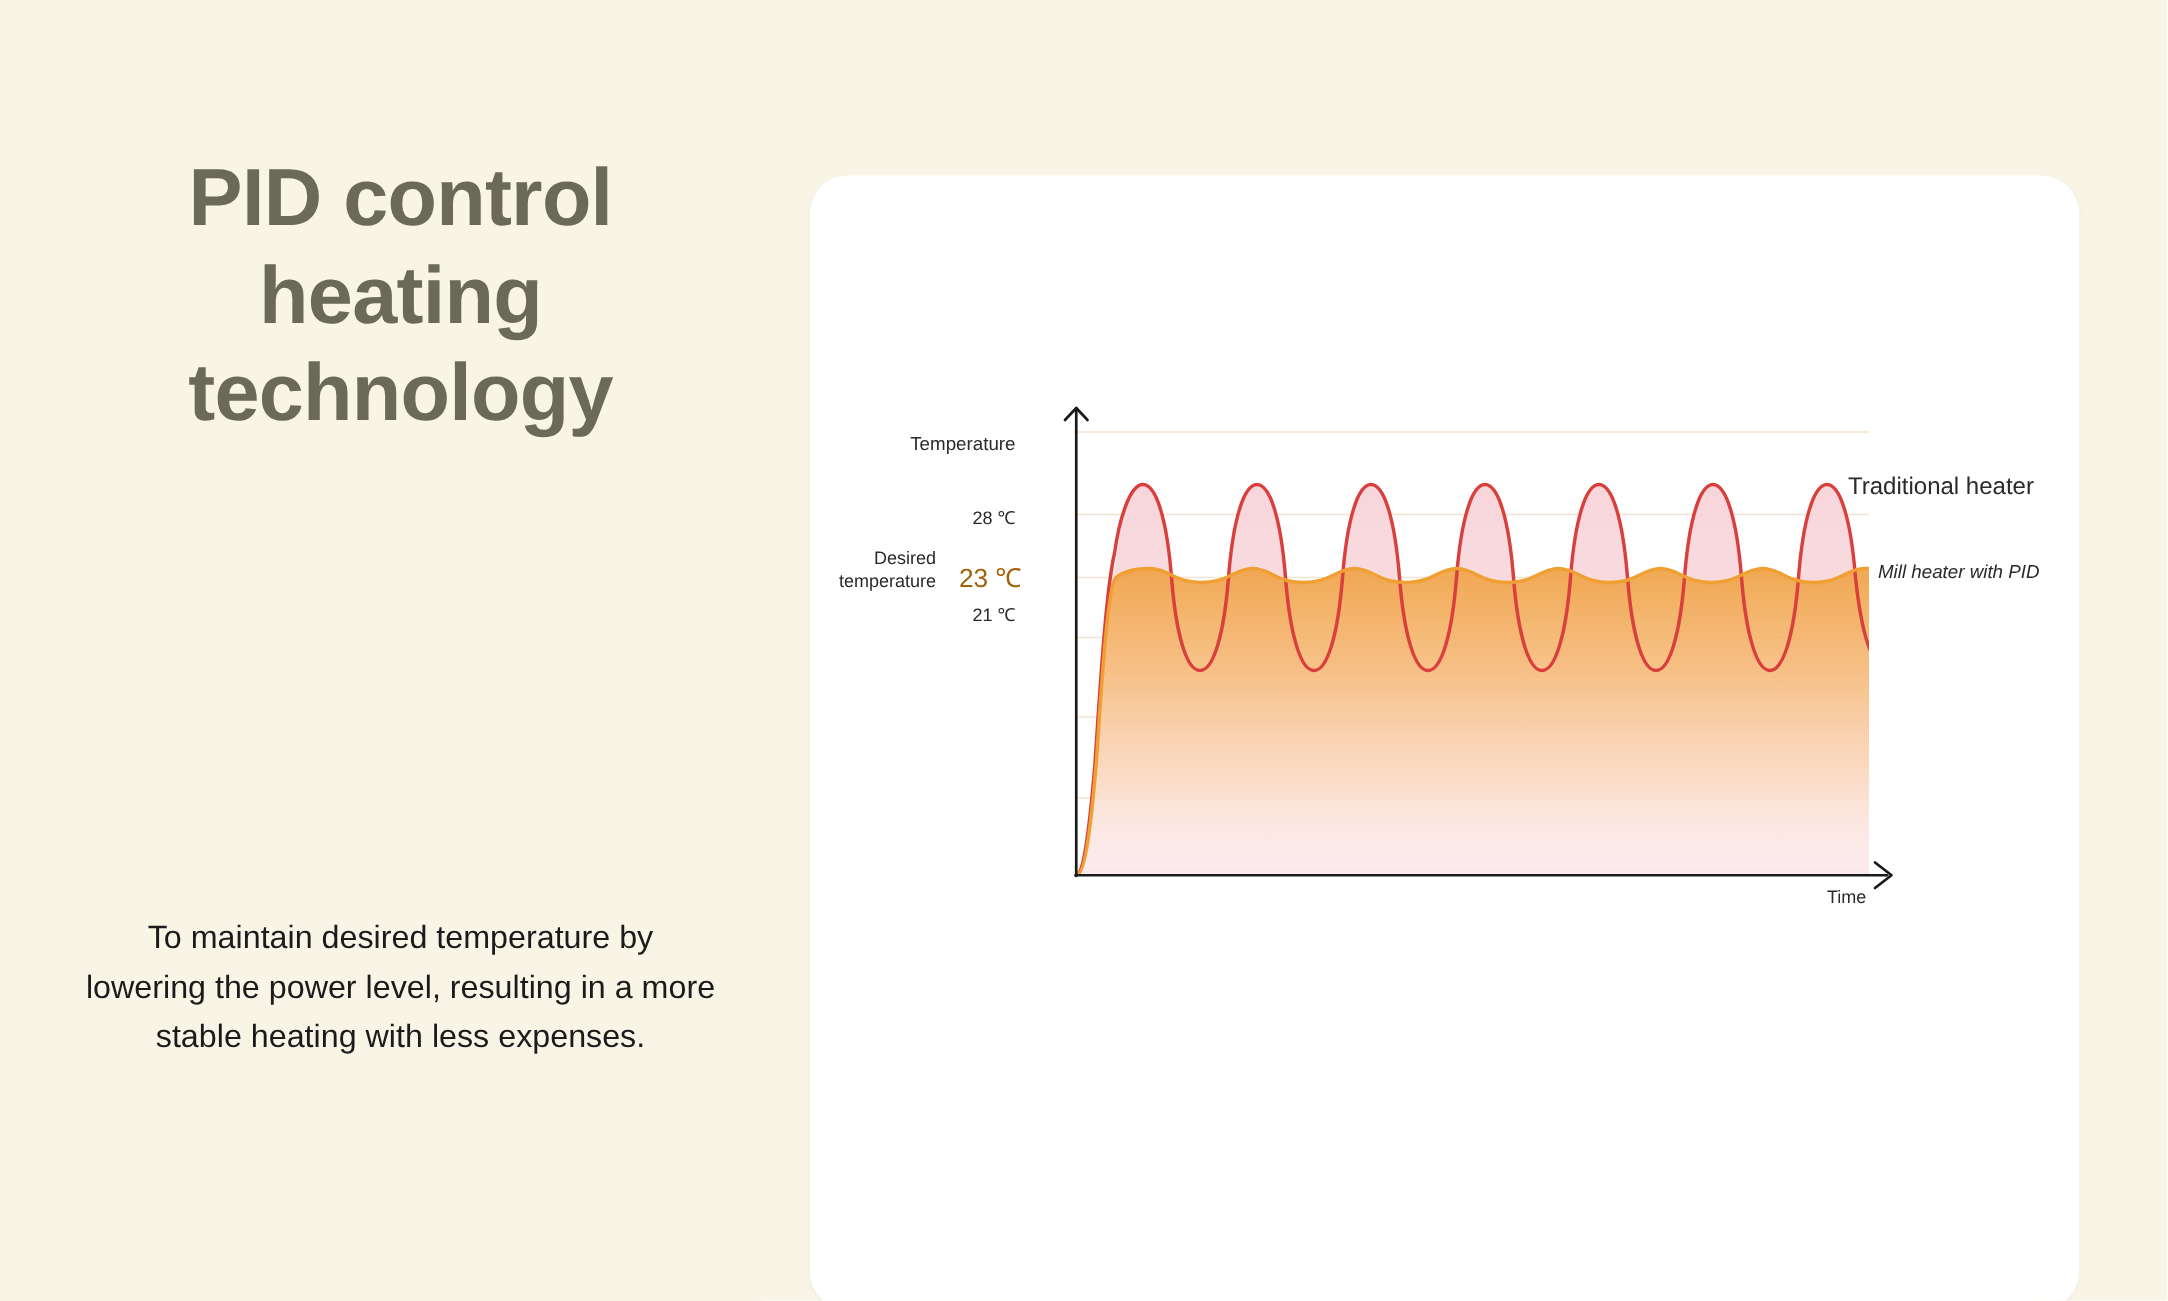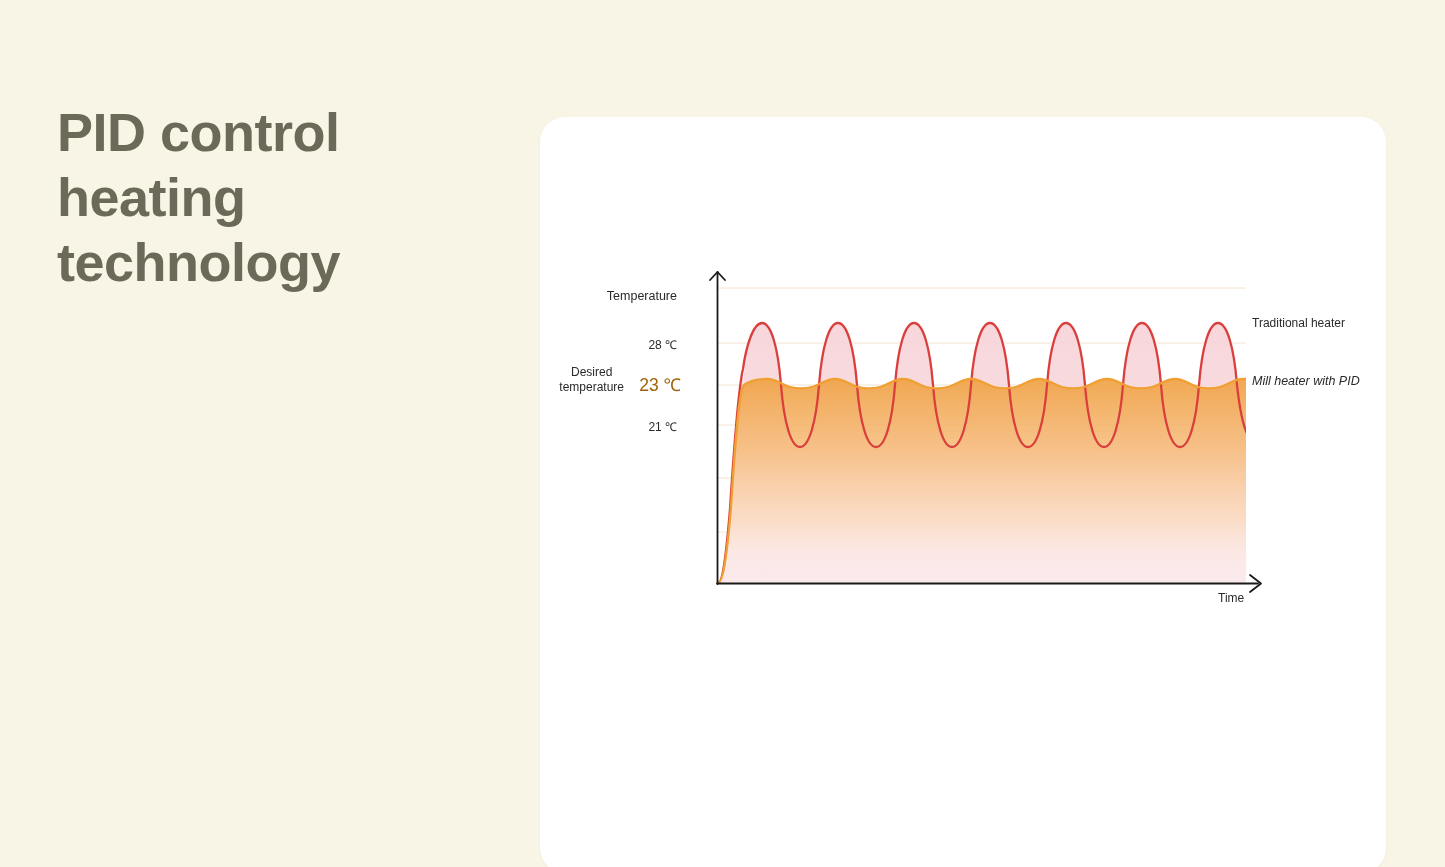--- a/index.html
+++ b/index.html
@@ -16,20 +16,21 @@
     position: relative;
   }
 
   
   #left-column {
     position: absolute;
     left: 57px;
     top: 0;
     width: 440px;
     height: 867px;
+    text-align: center;
   }
 
   #page-title {
     position: absolute;
     left: 0;
     top: 100px;
     width: 420px;
     margin: 0;
     font-size: 54px;
     line-height: 65px;
@@ -105,57 +106,58 @@
     font-size: 17.5px;
     text-align: center;
     color: #a16207;
   }
 
   #desired-temperature-label {
     right: 762px;
     top: 248px;
     font-size: 12px;
     line-height: 14.5px;
-    text-align: center;
+    text-align: right;
     white-space: pre-line;
     color: #2a2a2a;
   }
 
   #tick-label-21 {
     right: 709px;
-    top: 301px;
+    top: 284px;
     font-size: 12px;
     text-align: right;
   }
 
   #axis-label-time {
     left: 678px;
     top: 474px;
     font-size: 12px;
   }
 
   #legend-traditional-heater {
-    left: 712px;
+    left: 692px;
     top: 199px;
-    font-size: 12px;
+    font-size: 16px;
   }
 
   #legend-mill-heater {
     left: 712px;
     top: 257px;
     font-size: 12.5px;
     font-style: italic;
   }
 </style>
 </head>
 <body>
 
 <div id="left-column">
   <h1 id="page-title">PID control heating technology</h1>
 
+  <p id="body-paragraph">To maintain desired temperature by lowering the power level, resulting in a more stable heating with less expenses.</p>
 </div>
 
 <div id="chart-card">
   <div id="chart-figure">
 
     <svg id="chart-svg" width="846" height="633" viewBox="0 0 846 633" xmlns="http://www.w3.org/2000/svg">
       <defs>
 
         <linearGradient id="orangeFill" x1="0" y1="0" x2="0" y2="1">
           <stop offset="0%" stop-color="#f0a44a" stop-opacity="0.95"></stop>

